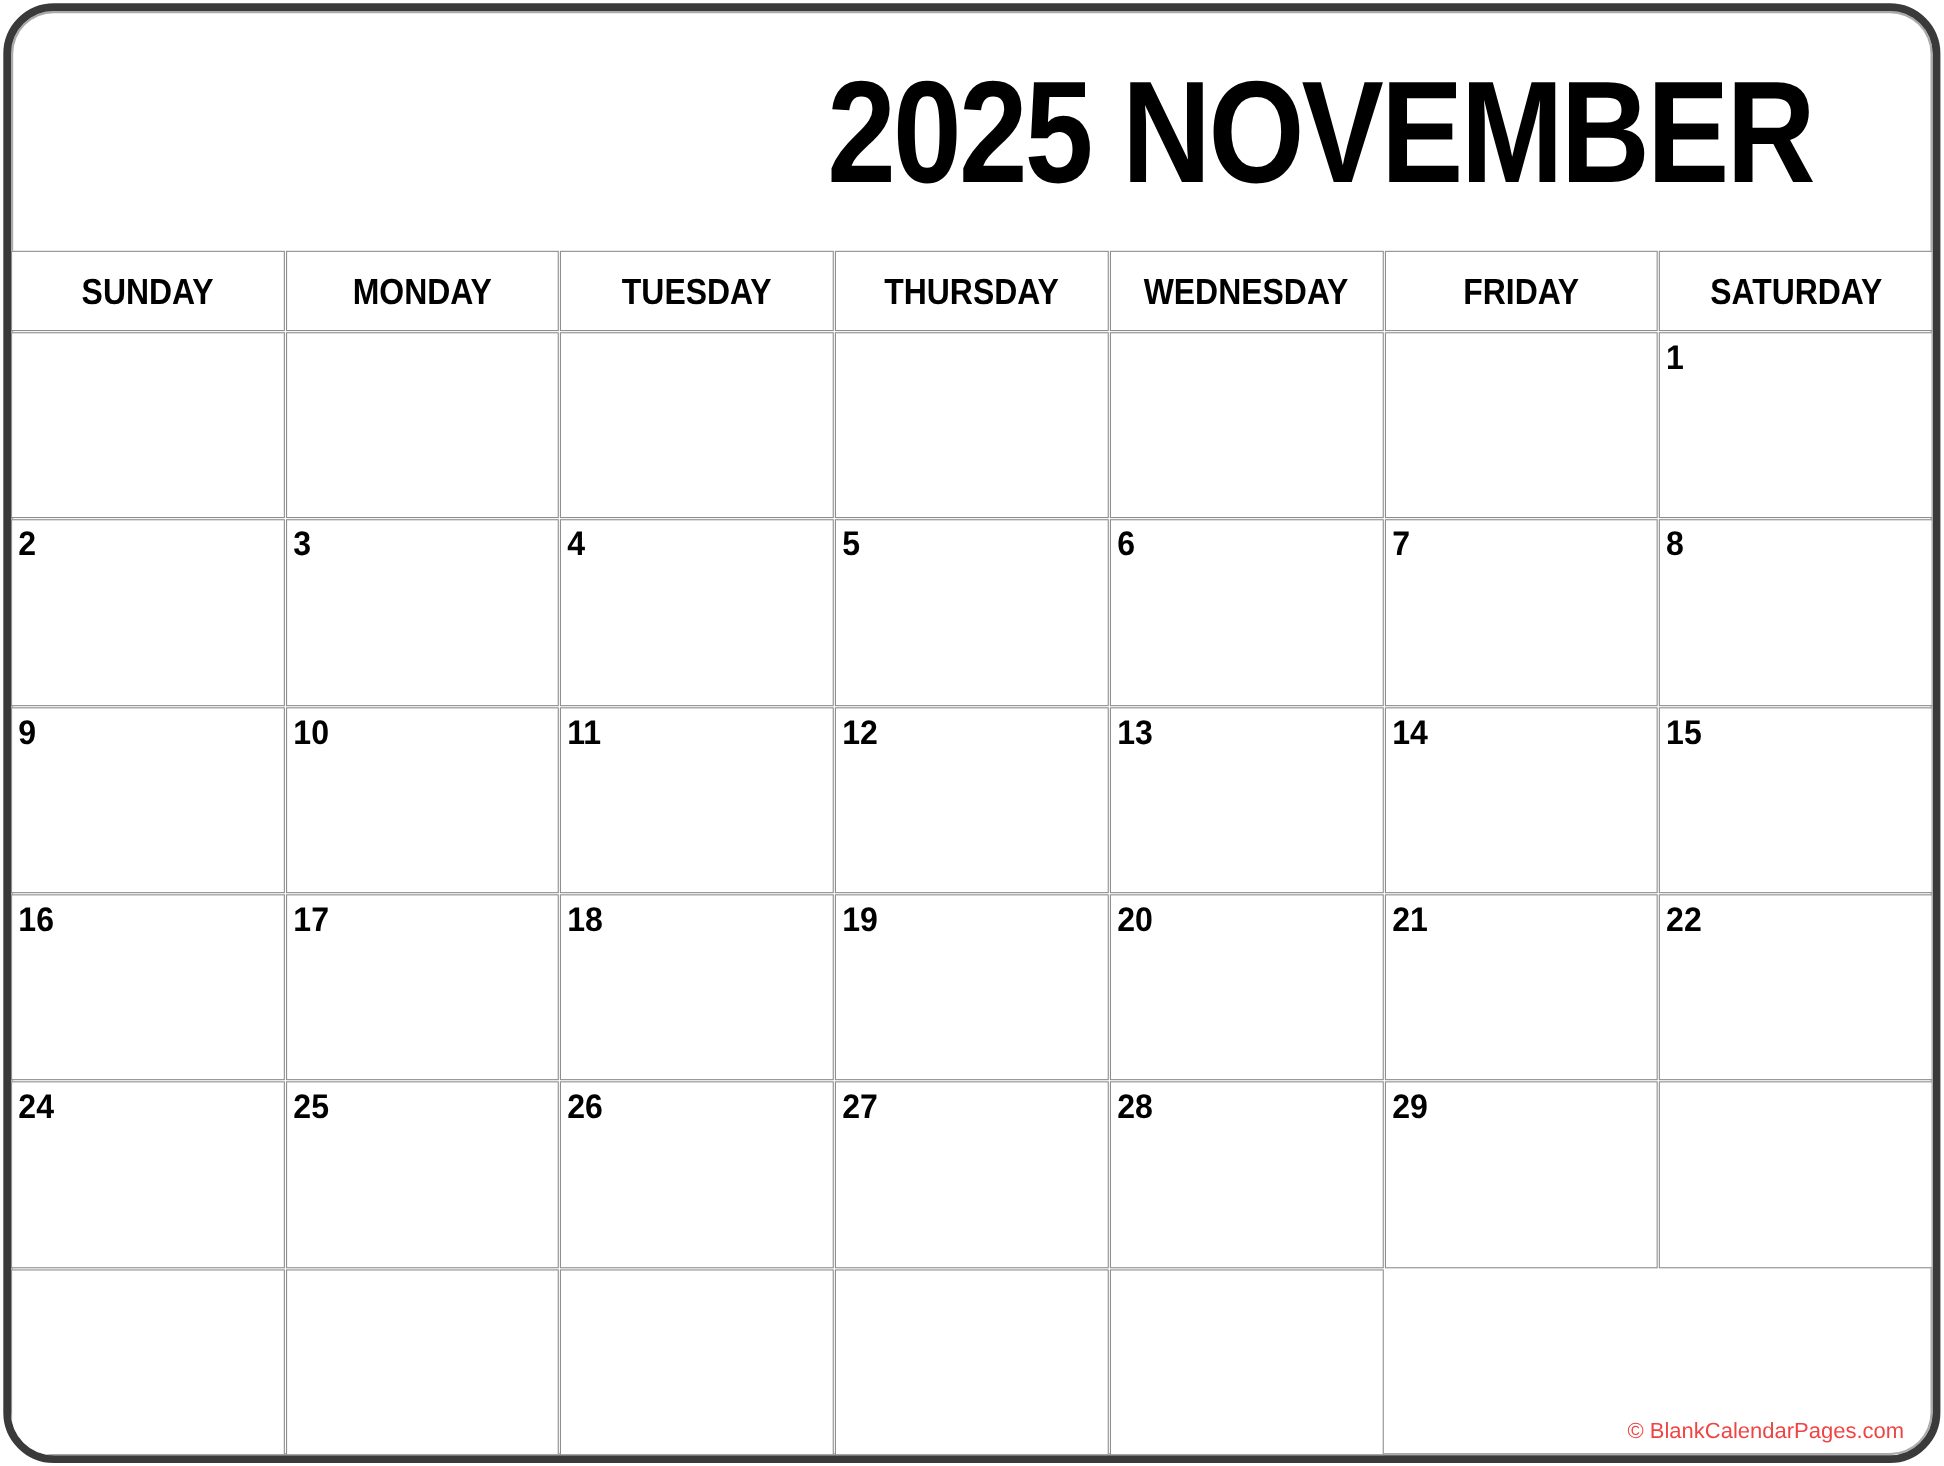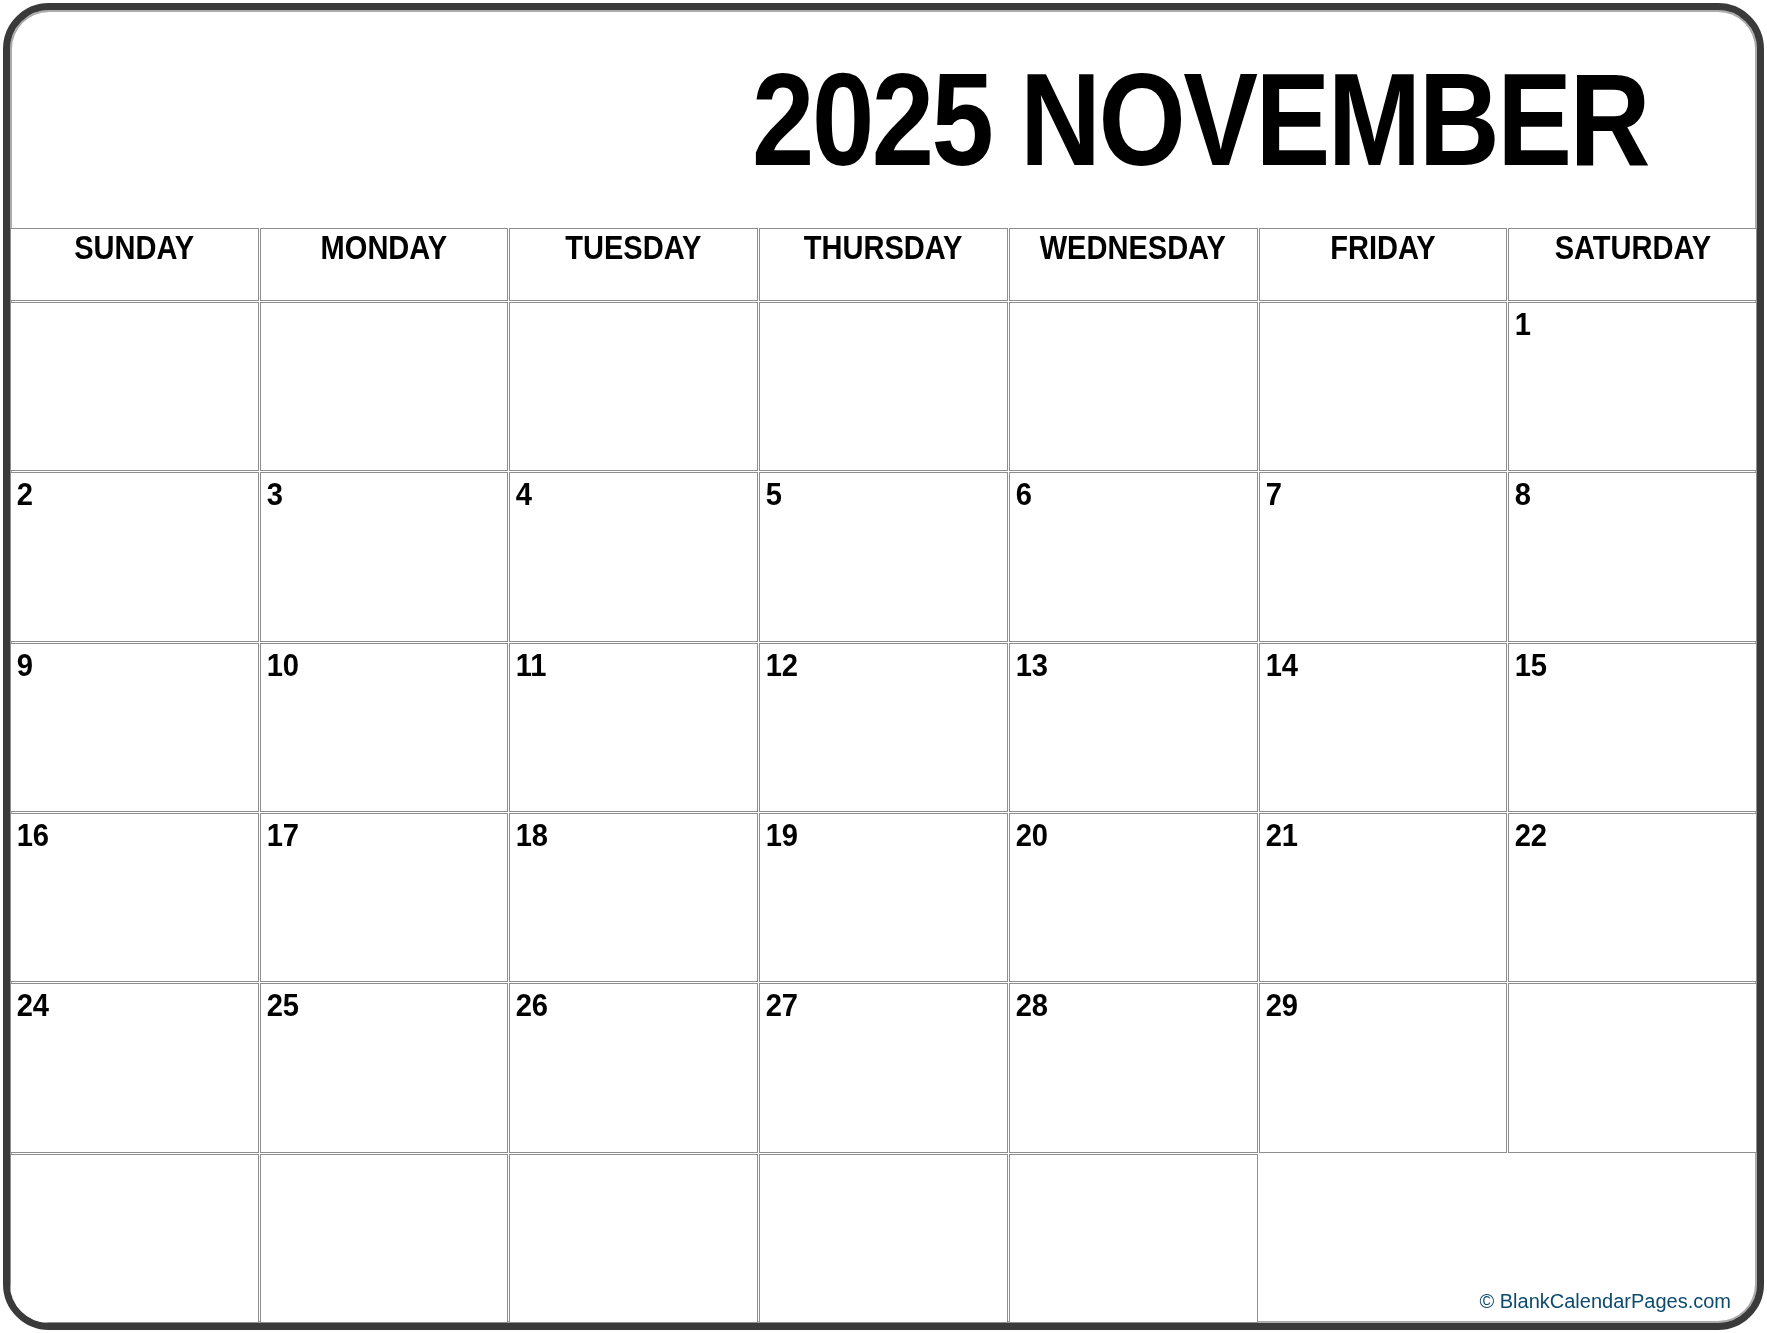--- a/index.html
+++ b/index.html
@@ -49,21 +49,21 @@
     grid-template-rows: 73px repeat(6, 1fr);
     gap: 1px;
   }
   .cell {
     border: 1.5px solid #8e8e8e;
     background: #ffffff;
     overflow: hidden;
   }
   .hcell {
     display: flex;
-    align-items: flex-start;
+    align-items: center;
     justify-content: center;
   }
   .hlabel {
     font-size: 33px;
     font-weight: bold;
     color: #000000;
     white-space: nowrap;
     display: inline-block;
     transform: scaleX(0.88);
     transform-origin: center;
@@ -76,21 +76,21 @@
     line-height: 1;
     padding: 6px 0 0 6px;
     transform: scaleX(0.94);
     transform-origin: left top;
   }
   .copyright {
     position: absolute;
     right: 26px;
     bottom: 10px;
     font-size: 20px;
-    color: #0c4a6e;
+    color: #ef4444;
     white-space: nowrap;
   }
 </style>
 </head>
 <body>
 
 <div class="page">
 
   <div class="title-row">
     <span class="title">2025 NOVEMBER</span>

